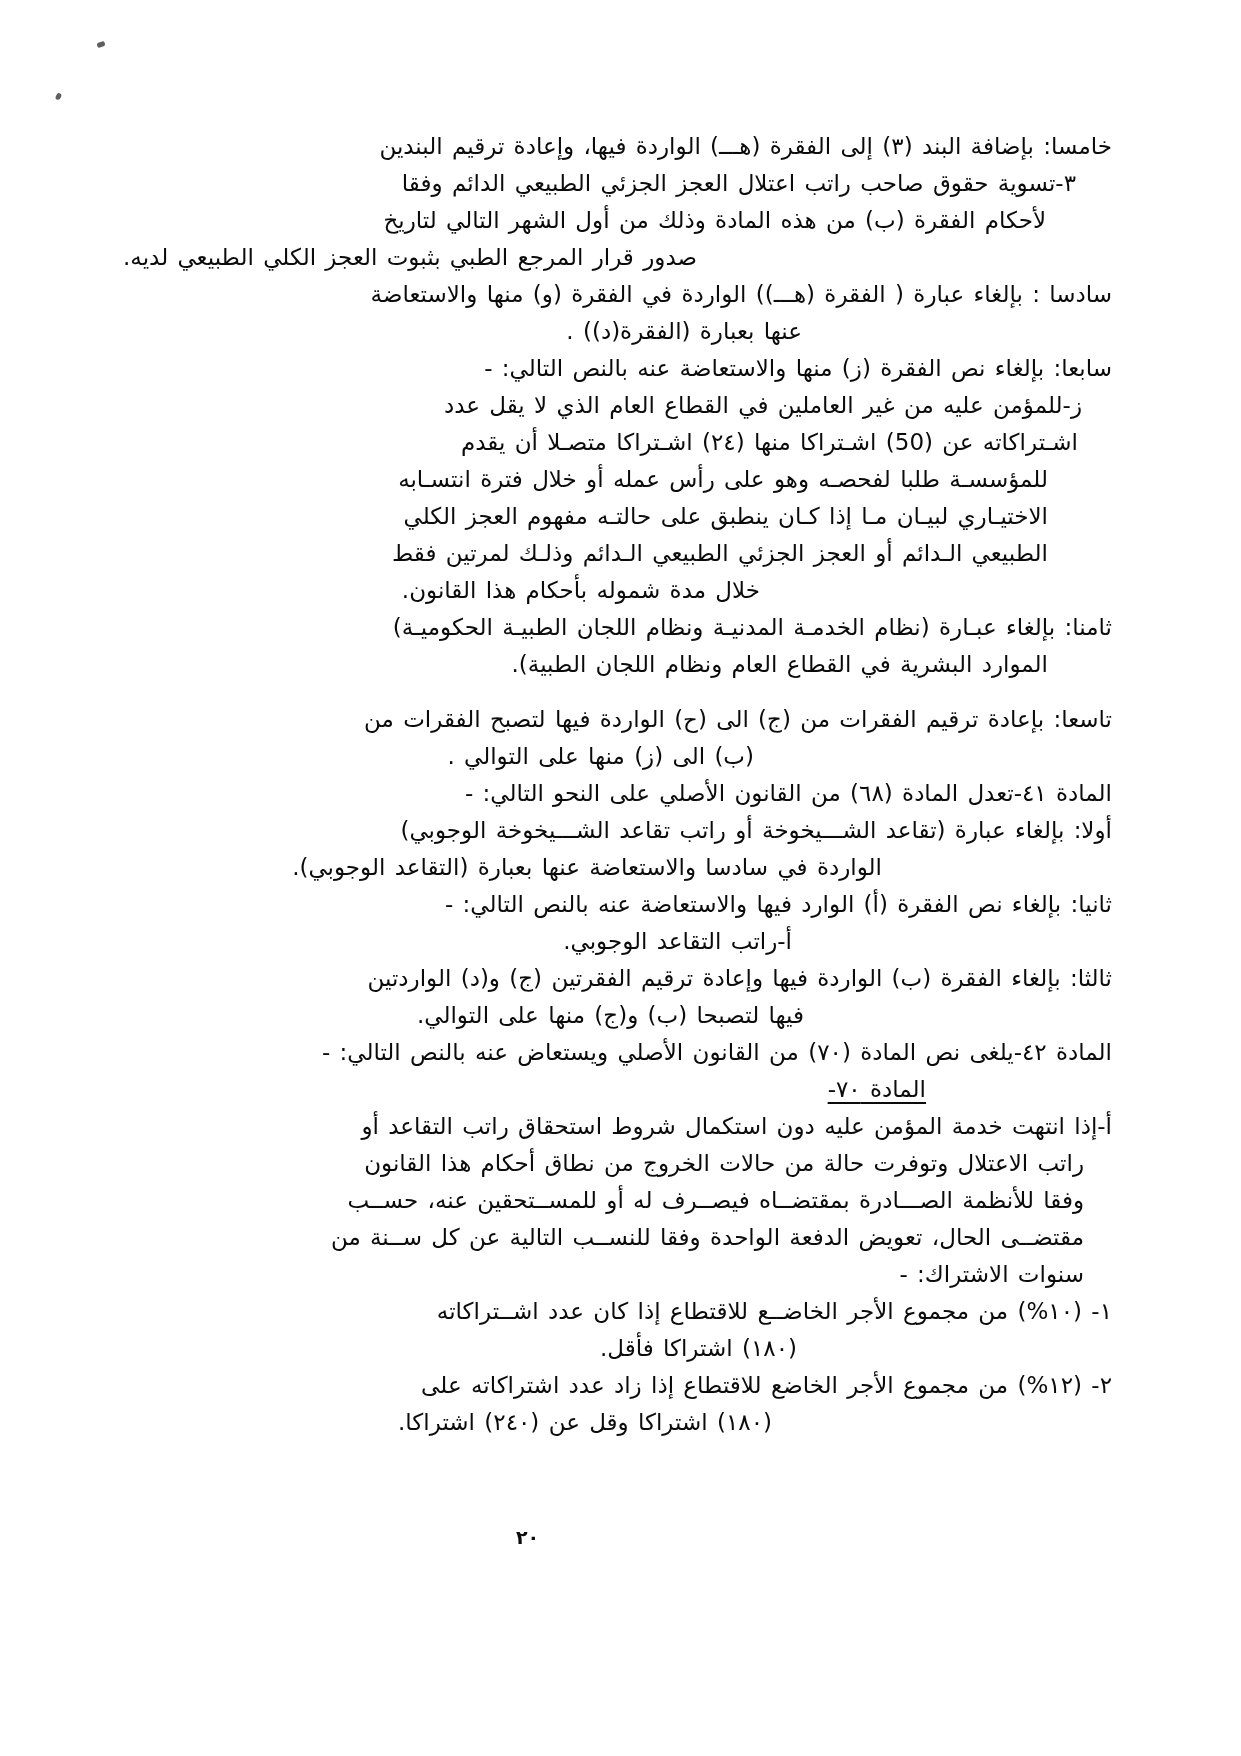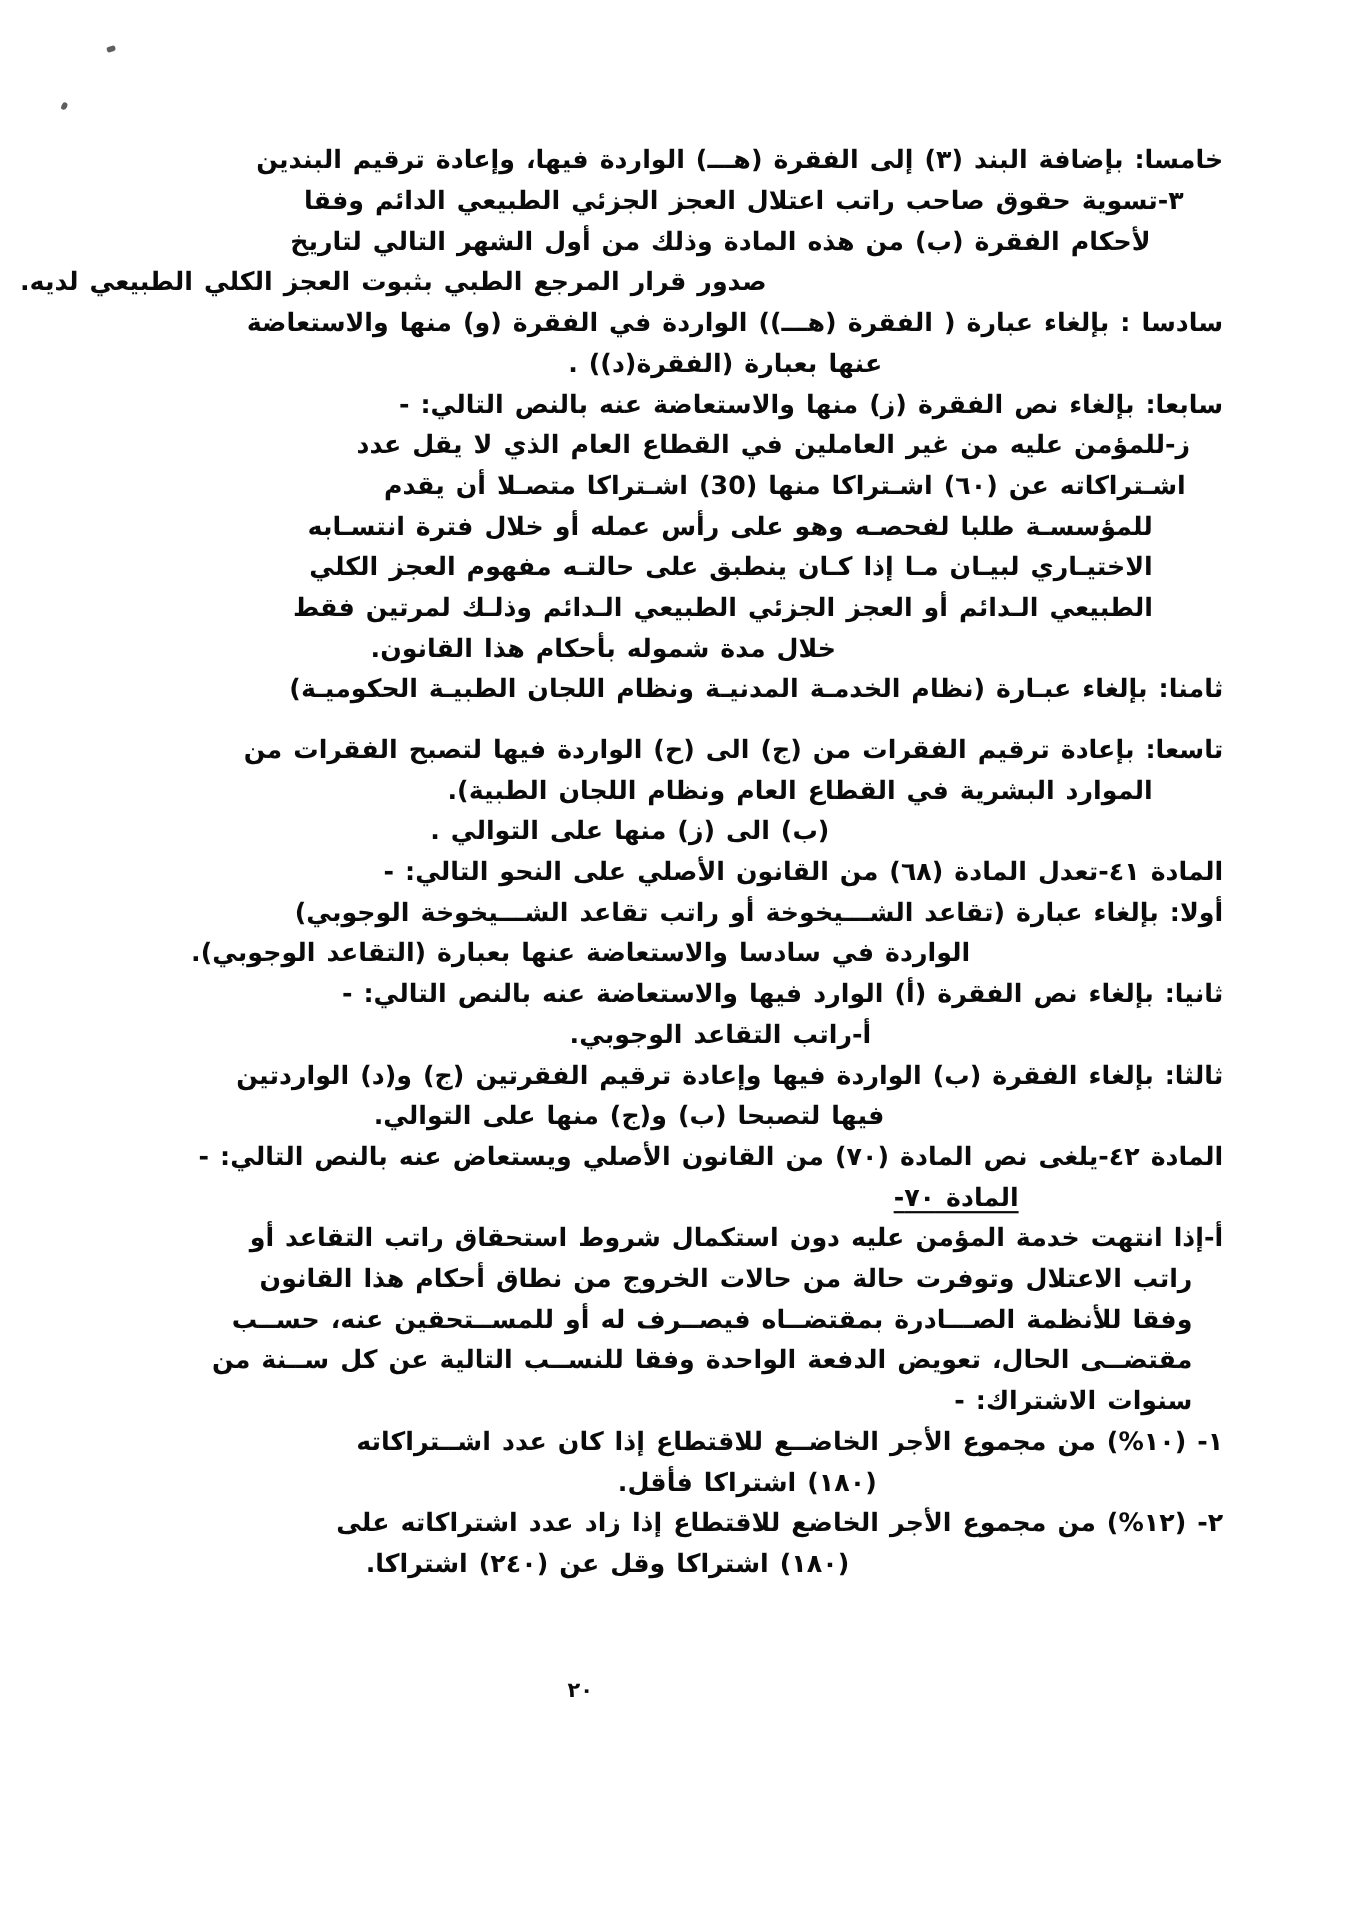--- a/index.html
+++ b/index.html
@@ -18,21 +18,21 @@
     right:129px;
     width:962px;
   }
   .ln{
     direction:rtl;
     text-align:right;
     white-space:nowrap;
     height:37px;
     line-height:37px;
     font-size:23px;
-    font-weight:700;
+    font-weight:400;
     word-spacing:2px;
     padding-right:var(--ind,0px);
   }
   .gap{margin-top:18px;}
   .u{text-decoration:underline;text-decoration-thickness:2px;text-underline-offset:5px;}
   .pagenum{
     position:absolute;
     top:1526px;left:0;
     width:1055px;
     text-align:center;
@@ -62,28 +62,28 @@
 
   <div class="textblock">
     <div class="ln" style="--ind:0px">خامسا: بإضافة البند (٣) إلى الفقرة (هـــ) الواردة فيها، وإعادة ترقيم البندين</div>
     <div class="ln" style="--ind:36px">٣-تسوية حقوق صاحب راتب اعتلال العجز الجزئي الطبيعي الدائم وفقا</div>
     <div class="ln" style="--ind:66px">لأحكام الفقرة (ب) من هذه المادة وذلك من أول الشهر التالي لتاريخ</div>
     <div class="ln" style="--ind:415px">صدور قرار المرجع الطبي بثبوت العجز الكلي الطبيعي لديه.</div>
     <div class="ln" style="--ind:0px">سادسا : بإلغاء عبارة ( الفقرة (هـــ)) الواردة في الفقرة (و) منها والاستعاضة</div>
     <div class="ln" style="--ind:310px">عنها بعبارة (الفقرة(د)) .</div>
     <div class="ln" style="--ind:0px">سابعا: بإلغاء نص الفقرة (ز) منها والاستعاضة عنه بالنص التالي: -</div>
     <div class="ln" style="--ind:30px">ز-للمؤمن عليه من غير العاملين في القطاع العام الذي لا يقل عدد</div>
-    <div class="ln" style="--ind:34px">اشـتراكاته عن (٦٠) اشـتراكا منها (30) اشـتراكا متصـلا أن يقدم</div>
+    <div class="ln" style="--ind:34px">اشـتراكاته عن (50) اشـتراكا منها (٢٤) اشـتراكا متصـلا أن يقدم</div>
     <div class="ln" style="--ind:64px">للمؤسسـة طلبا لفحصـه وهو على رأس عمله أو خلال فترة انتسـابه</div>
     <div class="ln" style="--ind:64px">الاختيـاري لبيـان مـا إذا كـان ينطبق على حالتـه مفهوم العجز الكلي</div>
     <div class="ln" style="--ind:64px">الطبيعي الـدائم أو العجز الجزئي الطبيعي الـدائم وذلـك لمرتين فقط</div>
     <div class="ln" style="--ind:352px">خلال مدة شموله بأحكام هذا القانون.</div>
     <div class="ln" style="--ind:0px">ثامنا: بإلغاء عبـارة (نظام الخدمـة المدنيـة ونظام اللجان الطبيـة الحكوميـة)</div>
+    <div class="ln" style="--ind:64px">الموارد البشرية في القطاع العام ونظام اللجان الطبية).</div>
     <div class="ln gap" style="--ind:0px">تاسعا: بإعادة ترقيم الفقرات من (ج) الى (ح) الواردة فيها لتصبح الفقرات من</div>
-    <div class="ln" style="--ind:64px">الموارد البشرية في القطاع العام ونظام اللجان الطبية).</div>
     <div class="ln" style="--ind:358px">(ب) الى (ز) منها على التوالي .</div>
     <div class="ln" style="--ind:0px">المادة ٤١-تعدل المادة (٦٨) من القانون الأصلي على النحو التالي: -</div>
     <div class="ln" style="--ind:0px">أولا: بإلغاء عبارة (تقاعد الشـــيخوخة أو راتب تقاعد الشـــيخوخة الوجوبي)</div>
     <div class="ln" style="--ind:230px">الواردة في سادسا والاستعاضة عنها بعبارة (التقاعد الوجوبي).</div>
     <div class="ln" style="--ind:0px">ثانيا: بإلغاء نص الفقرة (أ) الوارد فيها والاستعاضة عنه بالنص التالي: -</div>
     <div class="ln" style="--ind:320px">أ-راتب التقاعد الوجوبي.</div>
     <div class="ln" style="--ind:0px">ثالثا: بإلغاء الفقرة (ب) الواردة فيها وإعادة ترقيم الفقرتين (ج) و(د) الواردتين</div>
     <div class="ln" style="--ind:308px">فيها لتصبحا (ب) و(ج) منها على التوالي.</div>
     <div class="ln" style="--ind:0px">المادة ٤٢-يلغى نص المادة (٧٠) من القانون الأصلي ويستعاض عنه بالنص التالي: -</div>
     <div class="ln" style="--ind:186px"><span class="u">المادة ٧٠-</span></div>

